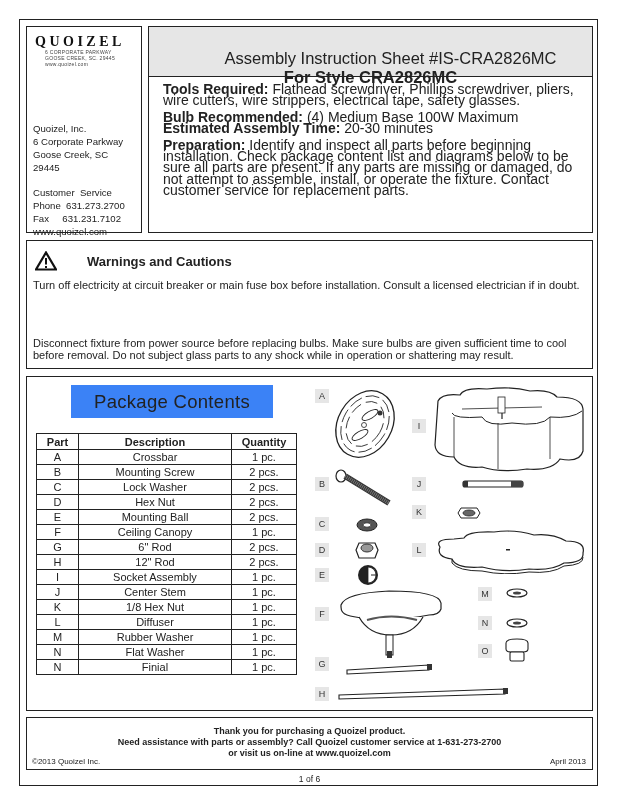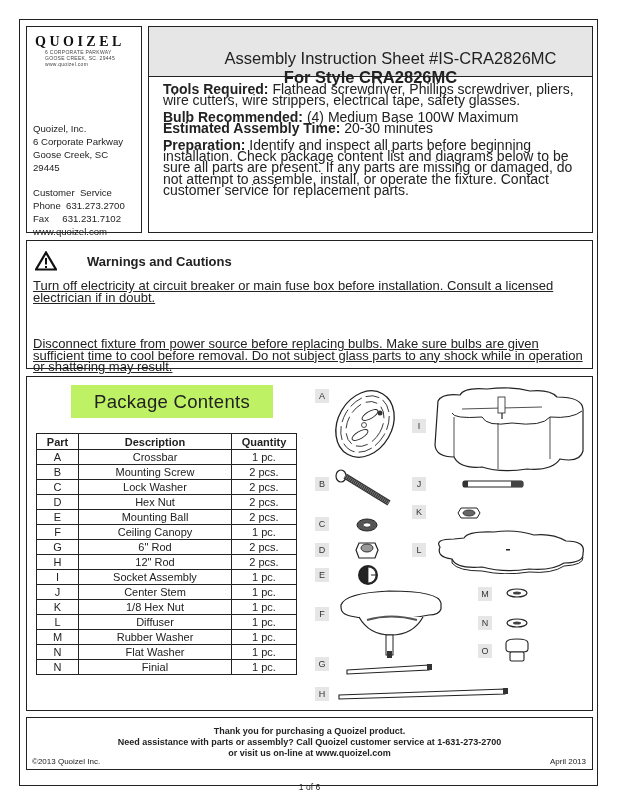--- a/index.html
+++ b/index.html
@@ -24,42 +24,42 @@
   .info { position: absolute; left: 14px; top: 57px; width: 420px; font-size: 14px; line-height: 11.4px; color: #222; }
   .info p { margin: 0 0 5px 0; }
   .info p.tight { margin-bottom: 0; }
   .info b { font-weight: bold; }
 
   
   #warnings { left: 26px; top: 240px; width: 567px; height: 129px; }
   .warn-head { position: absolute; left: 8px; top: 10px; display: flex; align-items: center; }
   .warn-icon { width: 22px; height: 20px; }
   .warn-title { font-weight: bold; font-size: 13px; margin-left: 30px; color: #222; }
-  .warn-text { position: absolute; left: 6px; width: 556px; font-size: 13px; line-height: 11.5px; color: #222; text-decoration: underline; }
+  .warn-text { position: absolute; left: 6px; width: 556px; font-size: 11px; line-height: 11.5px; color: #222; }
 
   
   #package { left: 26px; top: 376px; width: 567px; height: 335px; }
-  .pc-title { position: absolute; left: 44px; top: 8px; width: 202px; height: 33px; background: #bef264; text-align: center; font-size: 18.5px; line-height: 33px; color: #222; letter-spacing: 0.3px; }
+  .pc-title { position: absolute; left: 44px; top: 8px; width: 202px; height: 33px; background: #3b82f6; text-align: center; font-size: 18.5px; line-height: 33px; color: #222; letter-spacing: 0.3px; }
   table.parts { position: absolute; left: 9px; top: 56px; border-collapse: collapse; font-size: 11px; color: #222; }
   table.parts th, table.parts td { border: 1px solid #222; height: 15px; padding: 0 6px; box-sizing: border-box; }
   table.parts th { font-weight: bold; height: 16px; }
   table.parts td.c1, table.parts th.c1 { width: 42px; text-align: center; }
   table.parts td.c2, table.parts th.c2 { width: 153px; text-align: center; }
   table.parts td.c3, table.parts th.c3 { width: 65px; text-align: center; }
   table.parts { border: 1.5px solid #222; }
 
   .lbl { position: absolute; width: 14px; height: 14px; background: #e6e6e6; font-size: 9px; line-height: 14px; text-align: center; color: #333; }
   .art { position: absolute; }
 
   
   #footer { left: 26px; top: 717px; width: 567px; height: 53px; }
   .foot-c { position: absolute; left: 0; right: 0; top: 8px; text-align: center; font-weight: bold; font-size: 9px; line-height: 11px; color: #222; }
   .foot-l { position: absolute; left: 5px; bottom: 3px; font-size: 8px; color: #222; }
   .foot-r { position: absolute; right: 6px; bottom: 3px; font-size: 8px; color: #222; }
-  .pagenum { position: absolute; left: 0; width: 619px; top: 774px; text-align: center; font-size: 8.5px; color: #222; margin-top: 8px; }
+  .pagenum { position: absolute; left: 0; width: 619px; top: 774px; text-align: center; font-size: 8.5px; color: #222; }
 </style>
 </head>
 <body>
 
 <div class="frame"></div>
 
 <div class="box" id="hdr-left">
   <div class="logo">
     <div class="logo-word">QUOIZEL</div>
     <div class="logo-sub">6 CORPORATE PARKWAY</div>

